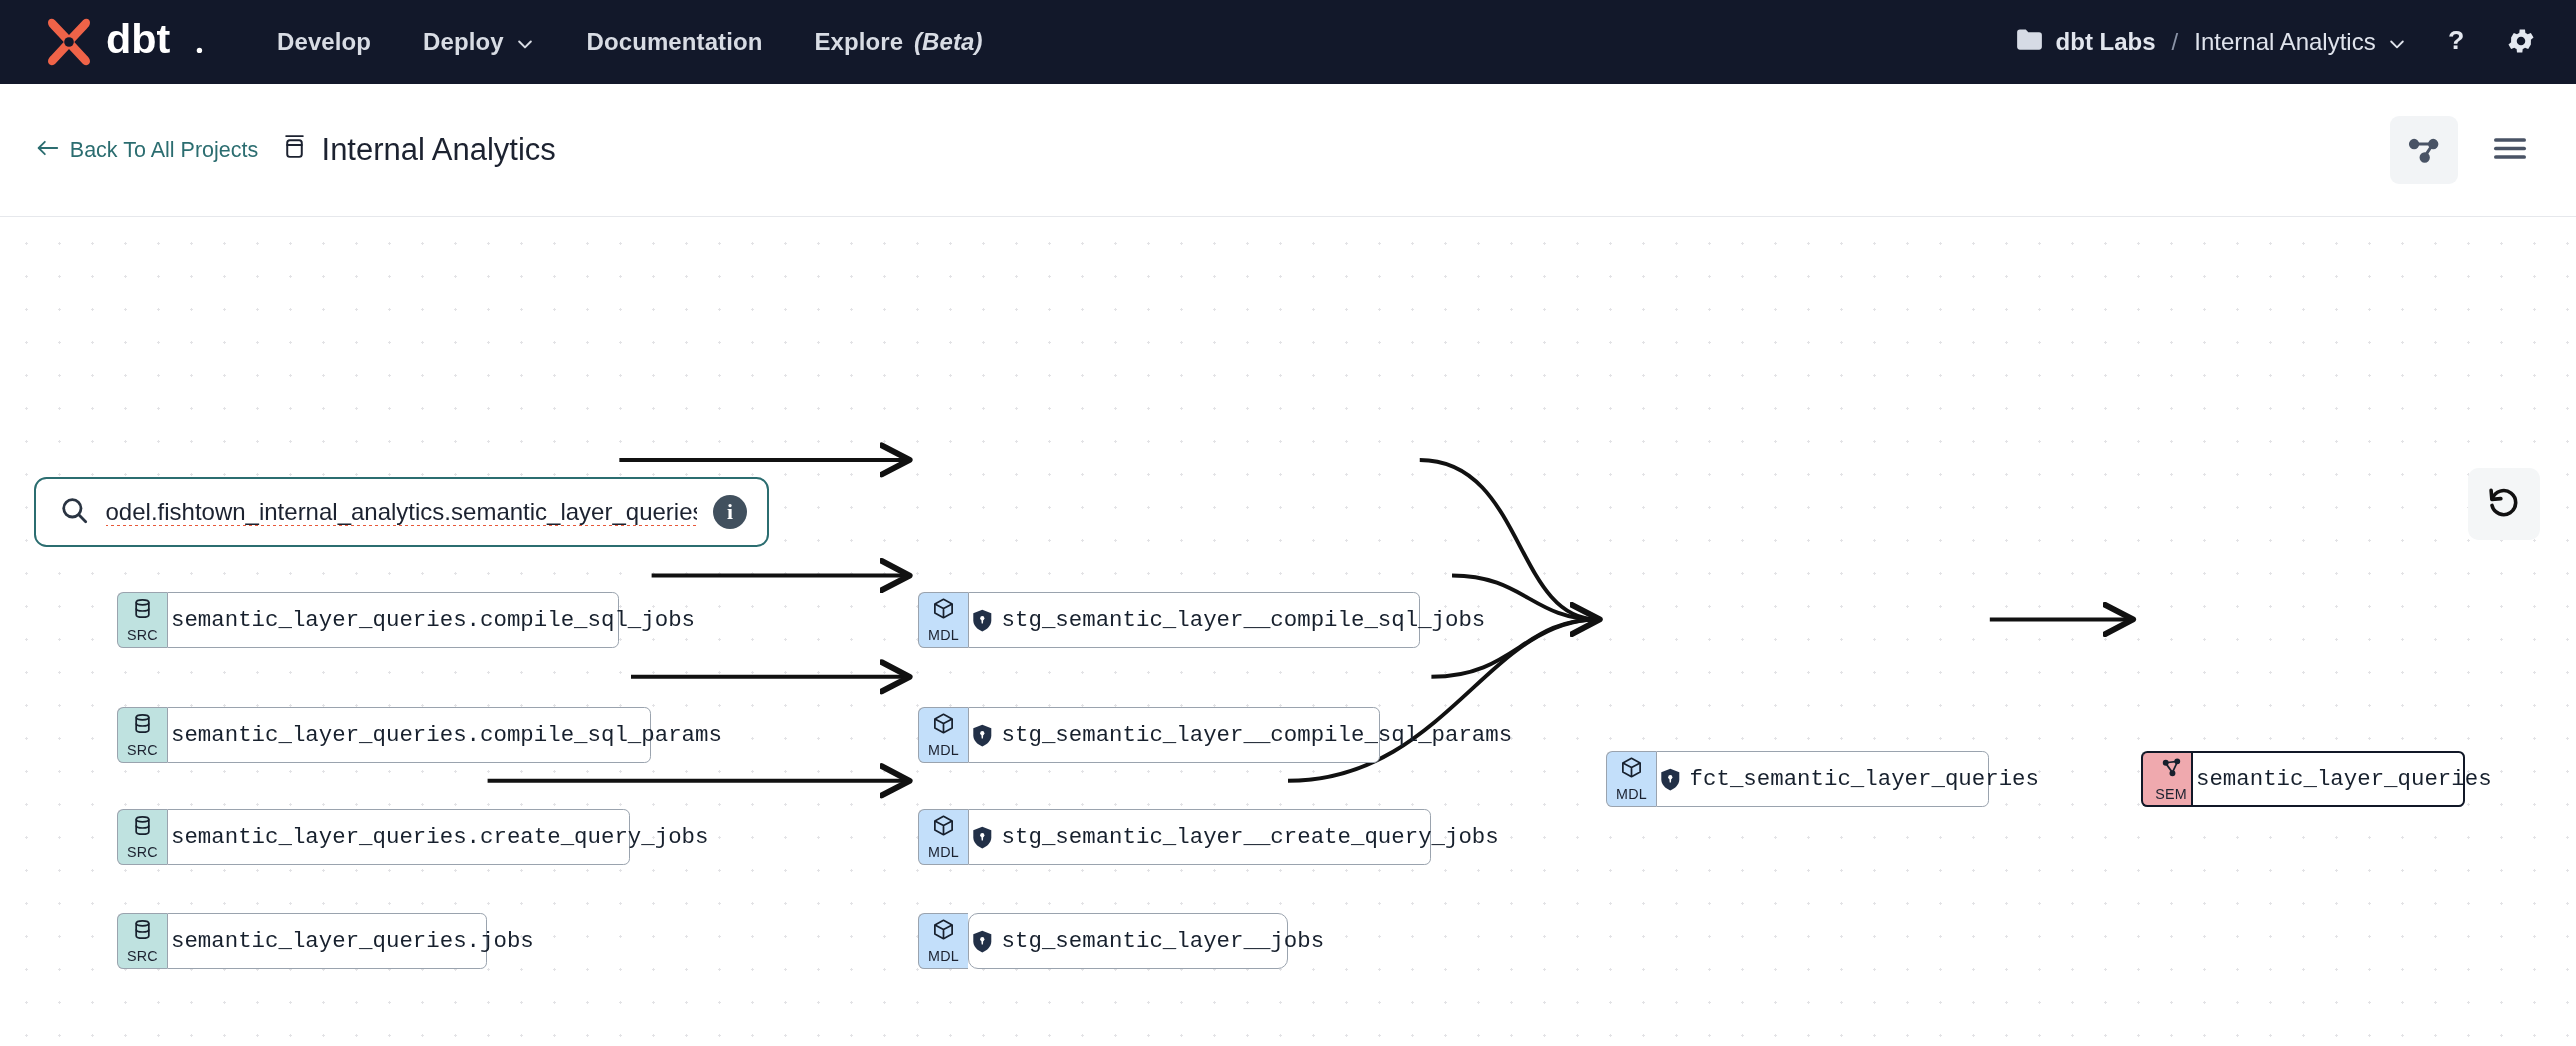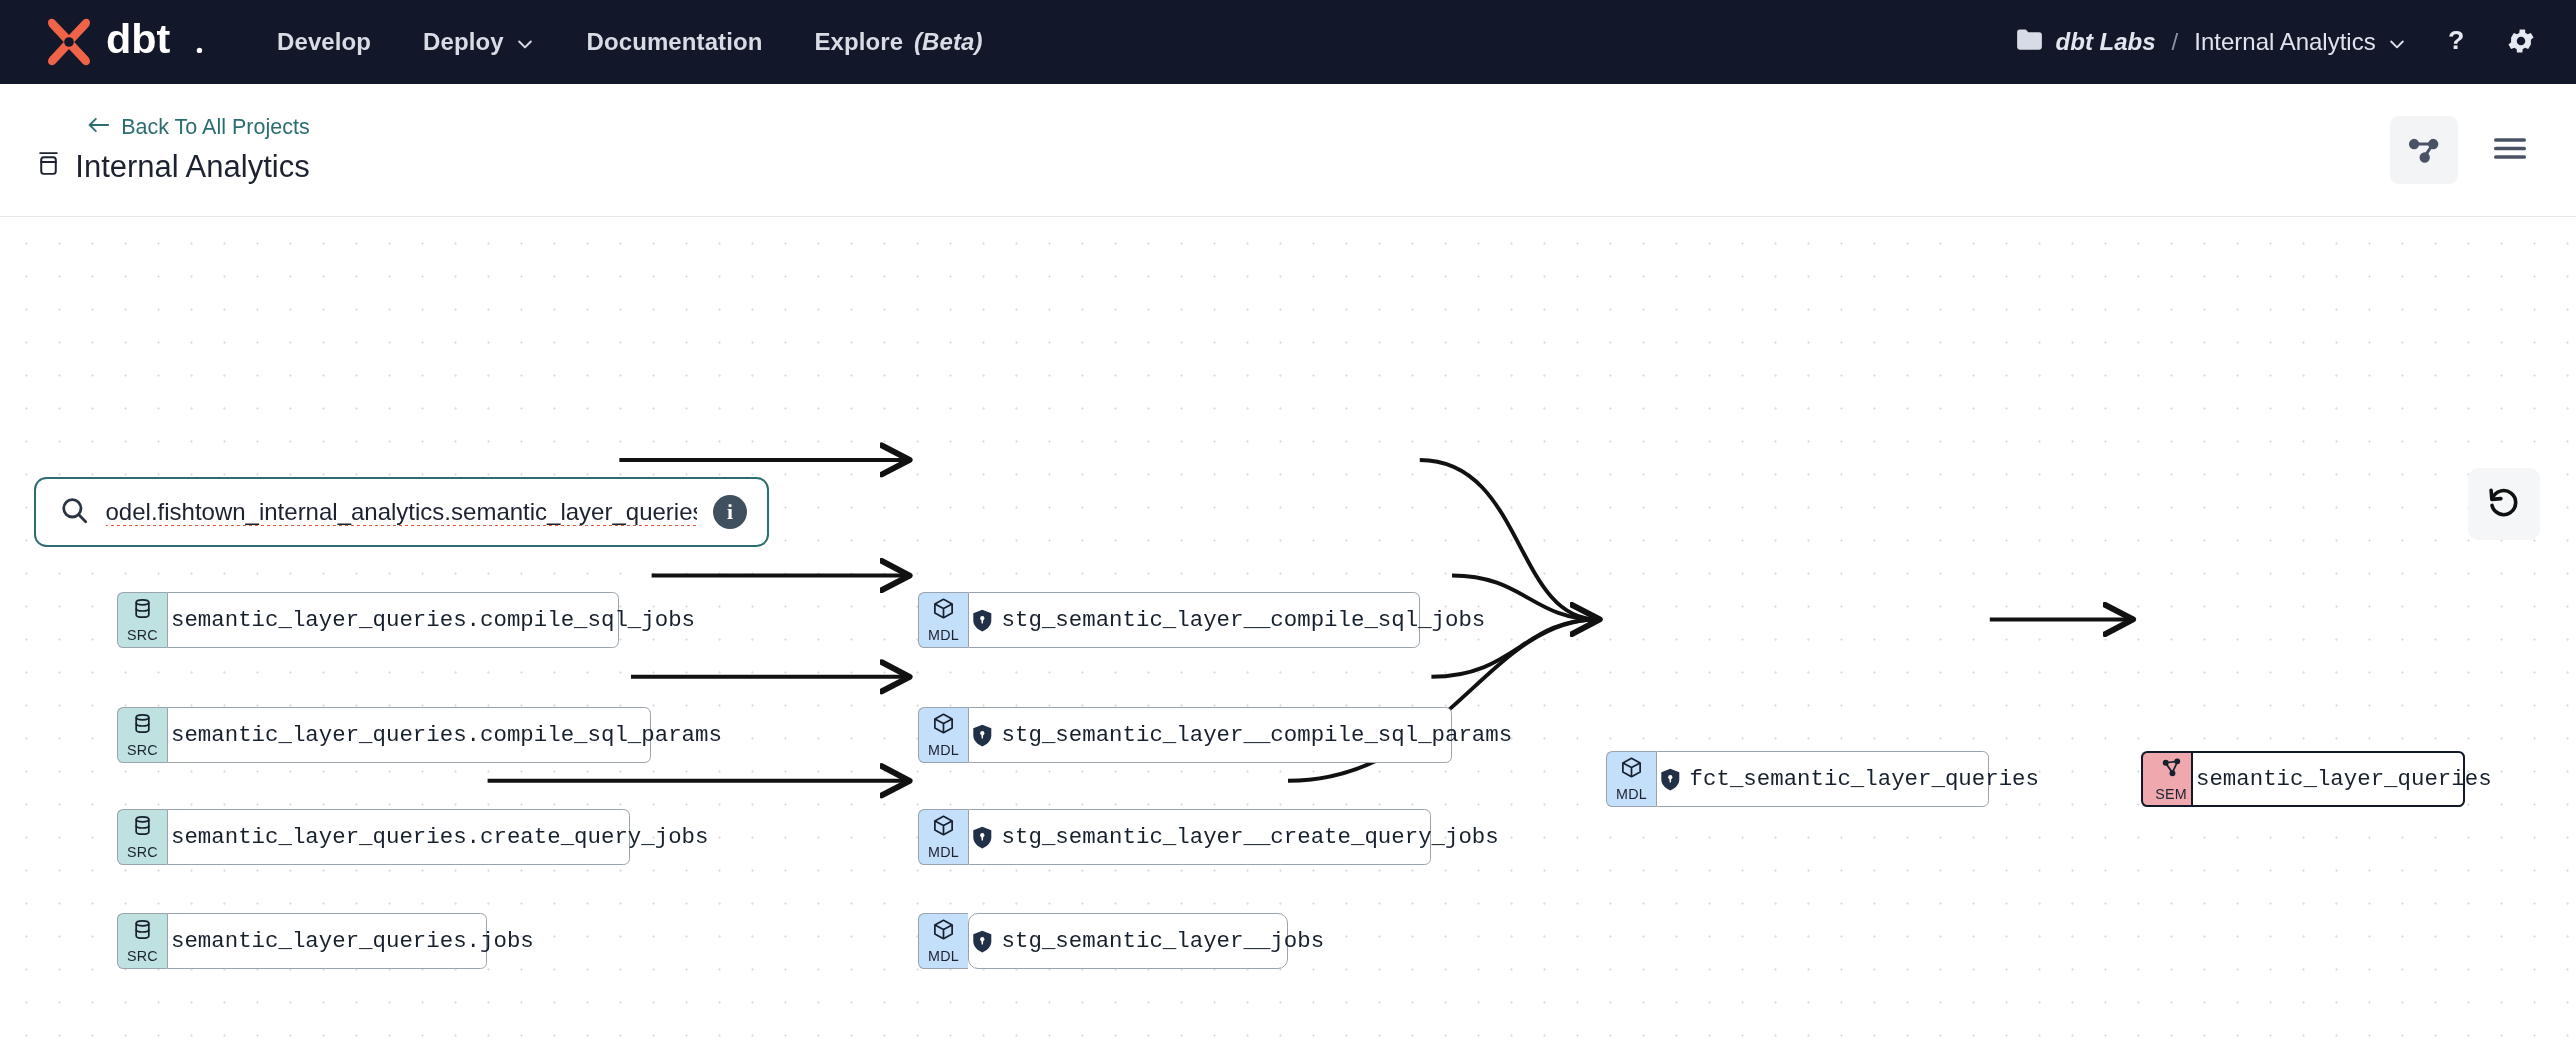--- a/index.html
+++ b/index.html
@@ -42,21 +42,20 @@
   .nav-right {
     margin-left: auto;
     display: flex;
     align-items: center;
     gap: 0;
   }
   .org-crumb {
     display: flex; align-items: center; gap: 12.5px;
     color: #e2e6ee; font-size: 24px; font-weight: 700;
     white-space: nowrap;
-    font-style: italic;
   }
   .crumb-sep { color: #8a93a6; font-weight: 400; margin: 0 16px; font-size: 24px; }
   .proj-crumb {
     display: flex; align-items: center; gap: 10.8px;
     color: #dfe3ec; font-size: 24px; font-weight: 400;
     white-space: nowrap; cursor: pointer;
   }
   .icon-btn-dark {
     margin-left: 34px;
     color: #e4e8f0;
@@ -67,21 +66,21 @@
   
   .subheader {
     height: 133px;
     background: #ffffff;
     border-bottom: 1.8px solid #e6e8ec;
     padding: 0 39px 0 36px;
     display: flex;
     align-items: center;
     position: relative;
   }
-  .subheader-left { display:flex; flex-direction: column; gap: 9px; align-items: flex-end; }
+  .subheader-left { display:flex; flex-direction: row; gap: 24px; }
   .back-link {
     display: flex; align-items: center; gap: 10.8px;
     color: #2b6d70; font-size: 21.5px; font-weight: 400;
     cursor: pointer; white-space: nowrap;
   }
   .project-title {
     display: flex; align-items: center; gap: 14.3px;
     color: #1c2230; font-size: 31px; font-weight: 400;
     white-space: nowrap;
   }
@@ -444,21 +443,21 @@
         </div>
       </div>
       <div class="node" style="left: 918px; top: 490px;">
         <div class="node-badge badge-mdl">
           <span class="bico"><svg width="23" height="23" viewBox="0 0 24 24" fill="none" stroke="#17202d" stroke-width="1.8" stroke-linejoin="round">
               <path d="M12 2.4 21 7.2v9.6L12 21.6 3 16.8V7.2Z"></path>
               <path d="M3 7.2 12 12l9-4.8M12 12v9.6"></path>
             </svg></span>
           <span class="blabel">MDL</span>
         </div>
-        <div class="node-body" style="width: 484px;">
+        <div class="node-body" style="width: 412px;">
           <span>
             <svg class="shield" width="20.6" height="23" viewBox="0 0 20 23" fill="#223047">
               <path d="M10 0.8 19 4.2v7.1c0 5.2-4 9.2-9 11.2-5-2-9-6-9-11.2V4.2Z"></path>
               <circle cx="10" cy="9.2" r="2.1" fill="#ffffff"></circle>
               <path d="M8.9 9.6h2.2l-.5 5h-1.2Z" fill="#ffffff"></path>
             </svg>
           </span>
           <span class="node-label">stg_semantic_layer__compile_sql_params</span>
         </div>
       </div>

